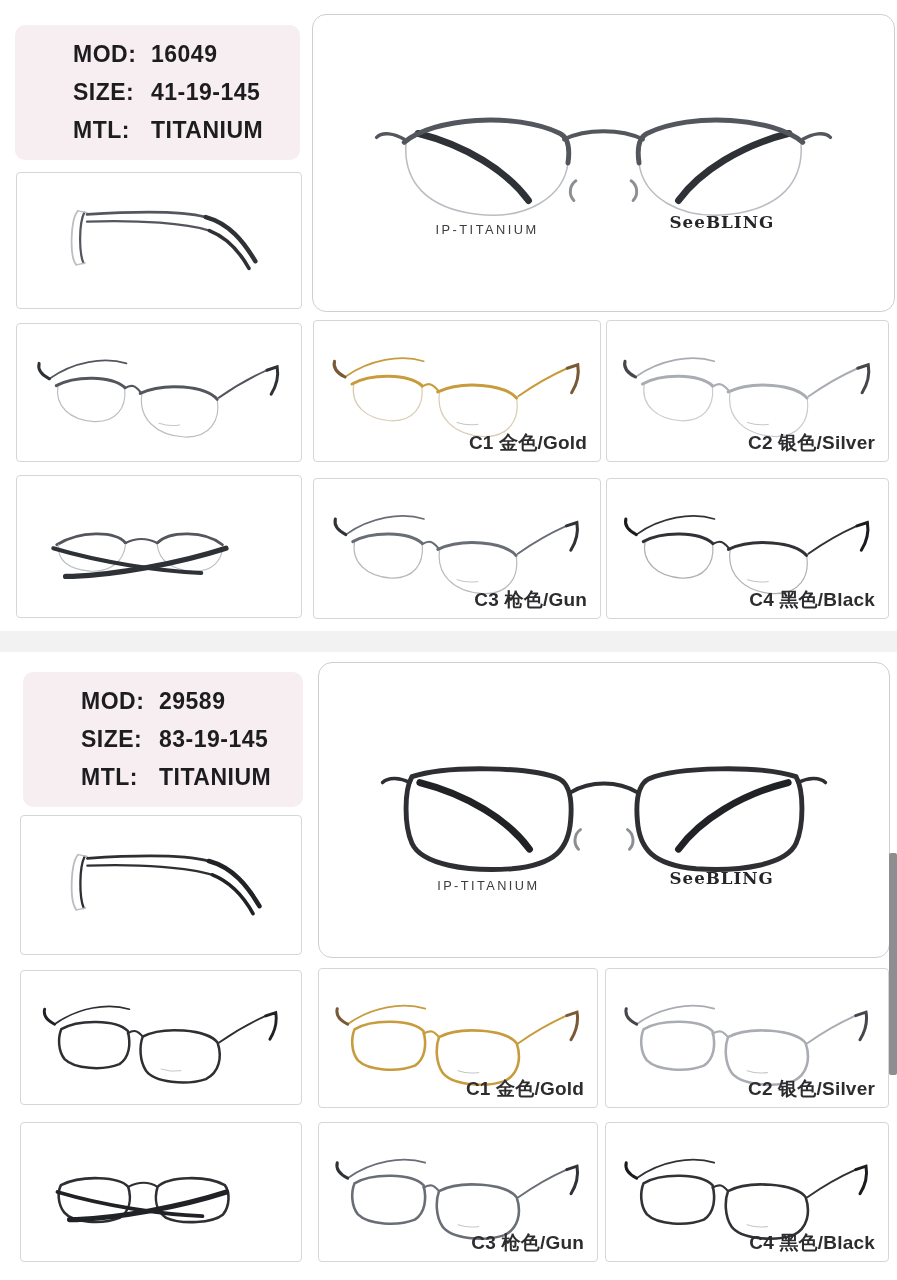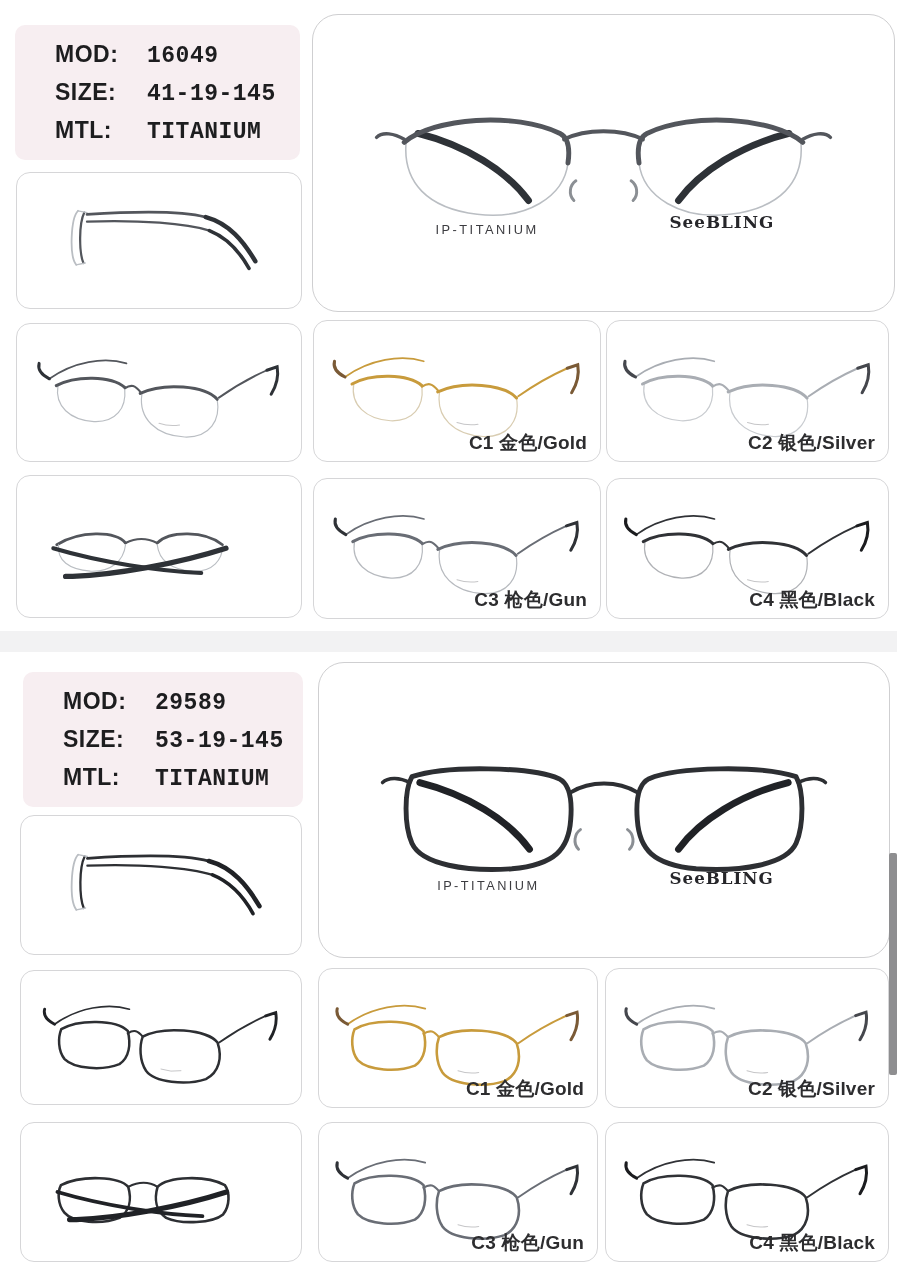--- a/index.html
+++ b/index.html
@@ -1,26 +1,26 @@
 <!DOCTYPE html>
 <html><head>
 <meta charset="utf-8">
 <style>
   html,body{margin:0;padding:0;background:#ffffff;}
   body{font-family:"Liberation Sans", sans-serif;-webkit-font-smoothing:antialiased;}
   .page{position:relative;width:897px;height:1280px;background:#ffffff;overflow:hidden;}
 
-  .card{position:absolute;background:#ffffff;border:1.6px solid #d6d6d8;border-radius:14px;box-sizing:border-box;overflow:hidden;}
-  .card.big{border-radius:26px;border-color:#cfcfd1;}
+  .card{position:absolute;background:#ffffff;border:1.6px solid #d6d6d8;border-radius:4px;box-sizing:border-box;overflow:hidden;}
+  .card.big{border-radius:14px;border-color:#cfcfd1;}
   .card svg{display:block;width:100%;height:100%;}
 
-  .info-box{position:absolute;background:#f7eef1;border-radius:10px;box-sizing:border-box;padding:16px 0 0 40px;}
+  .info-box{position:absolute;background:#f7eef1;border-radius:10px;box-sizing:border-box;padding:16px 0 0 58px;}
   .info-row{display:flex;align-items:baseline;height:38px;color:#1d1d1f;font-size:23px;font-weight:600;letter-spacing:.5px;}
   .info-row .lbl{width:78px;}
-  .info-row .val{margin-left:14px;font-family:Liberation Mono, monospace;}
+  .info-row .val{}
 
   .variant-label{position:absolute;right:13px;bottom:5px;font-size:19px;font-weight:700;color:#2d2d2f;letter-spacing:.2px;}
 
   .divider{position:absolute;left:0;width:897px;height:21px;background:#f2f2f3;}
   .scroll-thumb{position:absolute;background:#8e8e90;border-radius:2px;}
 
   
   .theme-gun-dark{--frame:#53565c;--tip:#2e3237;--thin:#babec3;}
   .theme-black   {--frame:#2d2f33;--tip:#202226;--thin:#babec3;}
   .theme-c1{--frame:#c89b3c;--tip:#7a5a36;--thin:#d9cdb2;}
@@ -210,21 +210,21 @@
 
   <section>
 
     <div class="info-box theme-black" style="left:23px;top:672px;width:280px;height:135px;">
       <div class="info-row">
         <span class="lbl">MOD:</span>
         <span class="val">29589</span>
       </div>
       <div class="info-row">
         <span class="lbl">SIZE:</span>
-        <span class="val">53-19-145</span>
+        <span class="val">83-19-145</span>
       </div>
       <div class="info-row">
         <span class="lbl">MTL:</span>
         <span class="val">TITANIUM</span>
       </div>
     </div>
 
     <div class="card big theme-black" style="left:318px;top:662px;width:572px;height:296px;">
       <svg viewBox="0 0 580 300">
         <use href="#sym-front-full"></use>

